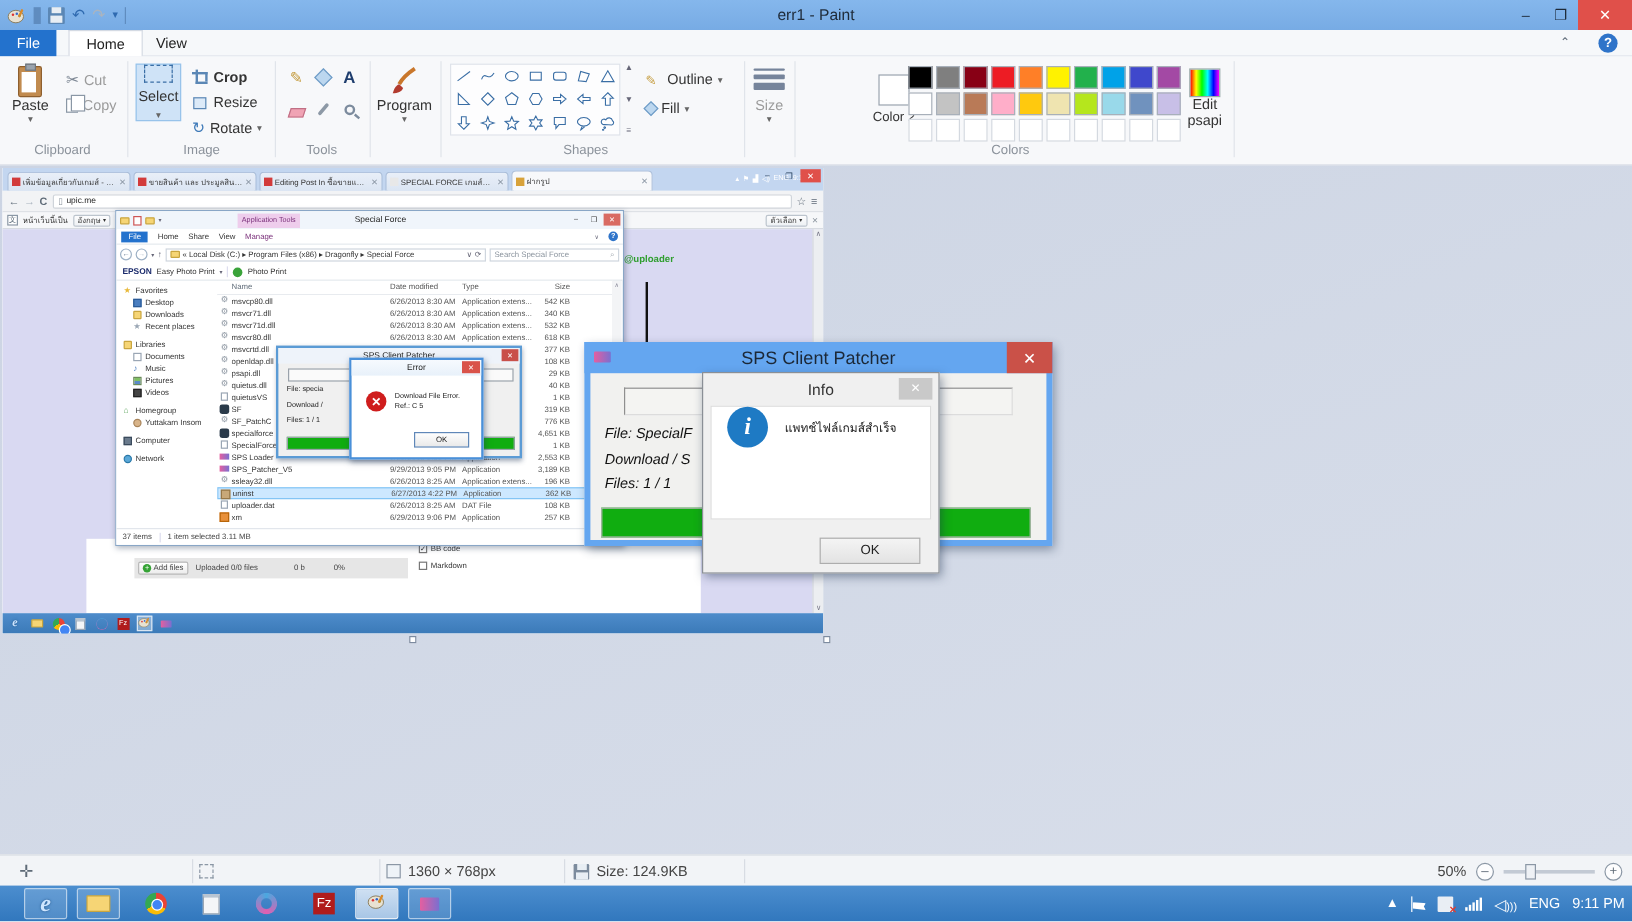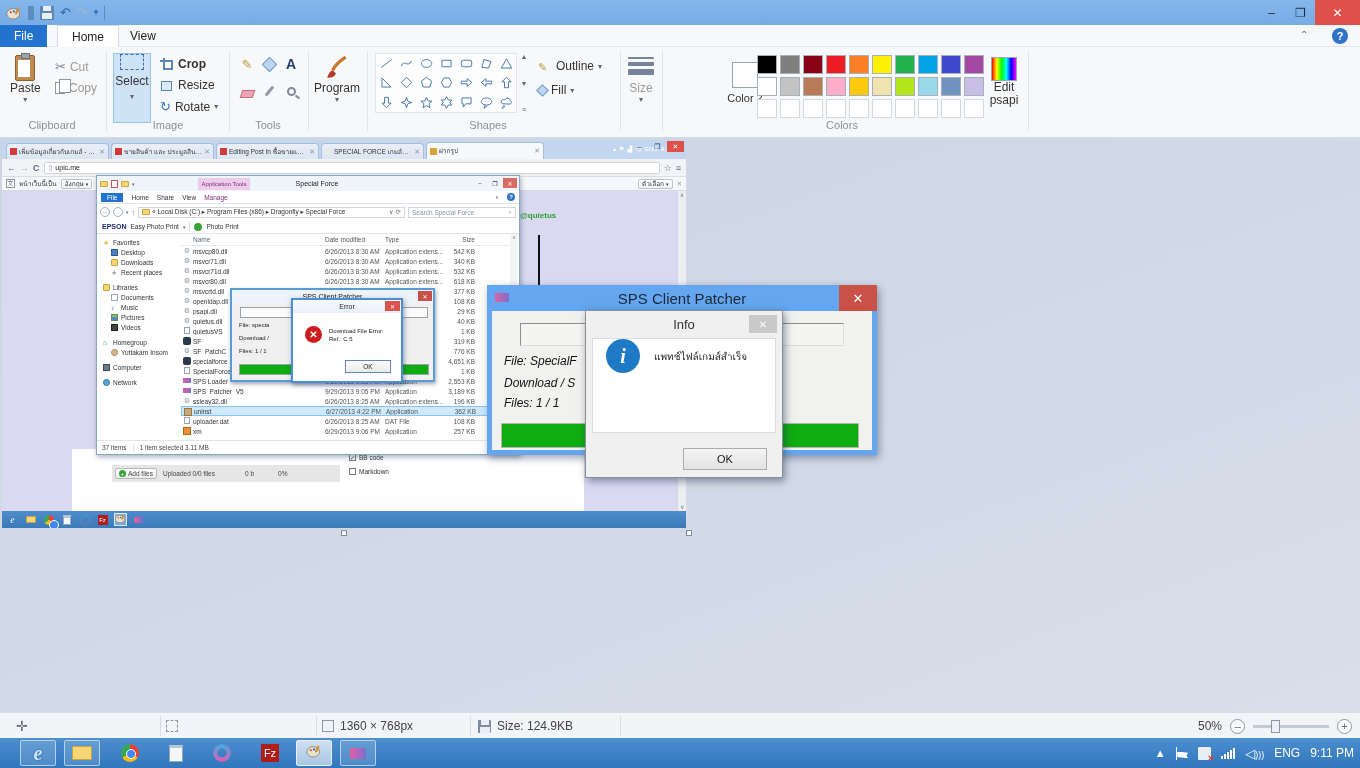--- a/index.html
+++ b/index.html
@@ -218,20 +218,21 @@
           <circle cx="13" cy="8" r="1.3" fill="#3a3"></circle>
           <rect x="13" y="1" width="2.5" height="9" rx="1" fill="#d98a2b" transform="rotate(25 14 5)"></rect>
         </svg>
       <span class="qat .sep sep"></span>
       <span class="floppy"></span>
       <span class="glyph-btn">↶</span>
       <span class="glyph-btn" style="color:#aab4bf">↷</span>
       <span class="glyph-btn" style="font-size:9px">▾</span>
       <span class="sep"></span>
     </div>
+    <div class="title-text">err1 - Paint</div>
     <div class="caption">
       <div class="cap-btn">–</div>
       <div class="cap-btn">❐</div>
       <div class="cap-btn cap-close">✕</div>
     </div>
   </div>
 
   <div id="menurow" class="abs">
     <div class="mtab file" style="left:0">File</div>
     <div class="mtab active" style="left:57px">Home</div>
@@ -251,21 +252,21 @@
         <span class="scissors">✂</span>
         <span>Cut</span>
       </div>
     <div class="smallbtn" style="left:55px; top:34px;">
         <span class="copy-ico"></span>
         <span>Copy</span>
       </div>
     <div class="grplabel" style="left:-8px;">Clipboard</div>
     <div class="rsep" style="left:106px;"></div>
 
-    <div class="bigbtn selectbox" style="left:113px; top:6px; width:38px; height:70px; gap:4px;">
+    <div class="bigbtn selectbox" style="left:113px; top:6px; width:38px; height:48px; justify-content:center; gap:4px;">
       <span class="select-ico"></span>
       <span>Select</span>
         <span class="dd">▾</span>
     </div>
     <div class="smallbtn en" style="left:160px; top:10px;font-weight:bold;">
         <span class="mini-ico crop-ico"></span>
         <span>Crop</span>
       </div>
     <div class="smallbtn en" style="left:160px; top:31px;">
         <span class="mini-ico resize-ico"></span>
@@ -535,21 +536,21 @@
           </span>
         <span style="flex:1"></span>
         <span class="optbtn">
             <span>ตัวเลือก</span>
             <span style="font-size:5px">▾</span>
           </span>
         <span style="color:#8a939d">✕</span>
       </div>
 
       <div class="pagecontent">
-        <div class="joomla">@quietus</div>
+        <div class="joomla">@uploader</div>
         <div class="cursorline"></div>
         <div class="pg-scroll">∧<br><span style="position:absolute; bottom:1px; left:2px;">∨</span></div>
         <div class="whitepanel">
           <div class="uploadbar">
             <span class="addfiles">
                 <span class="plusdot">+</span>
                 <span>Add files</span>
               </span>
             <span>Uploaded 0/0 files</span>
             <span style="margin-left:24px">0 b</span>

